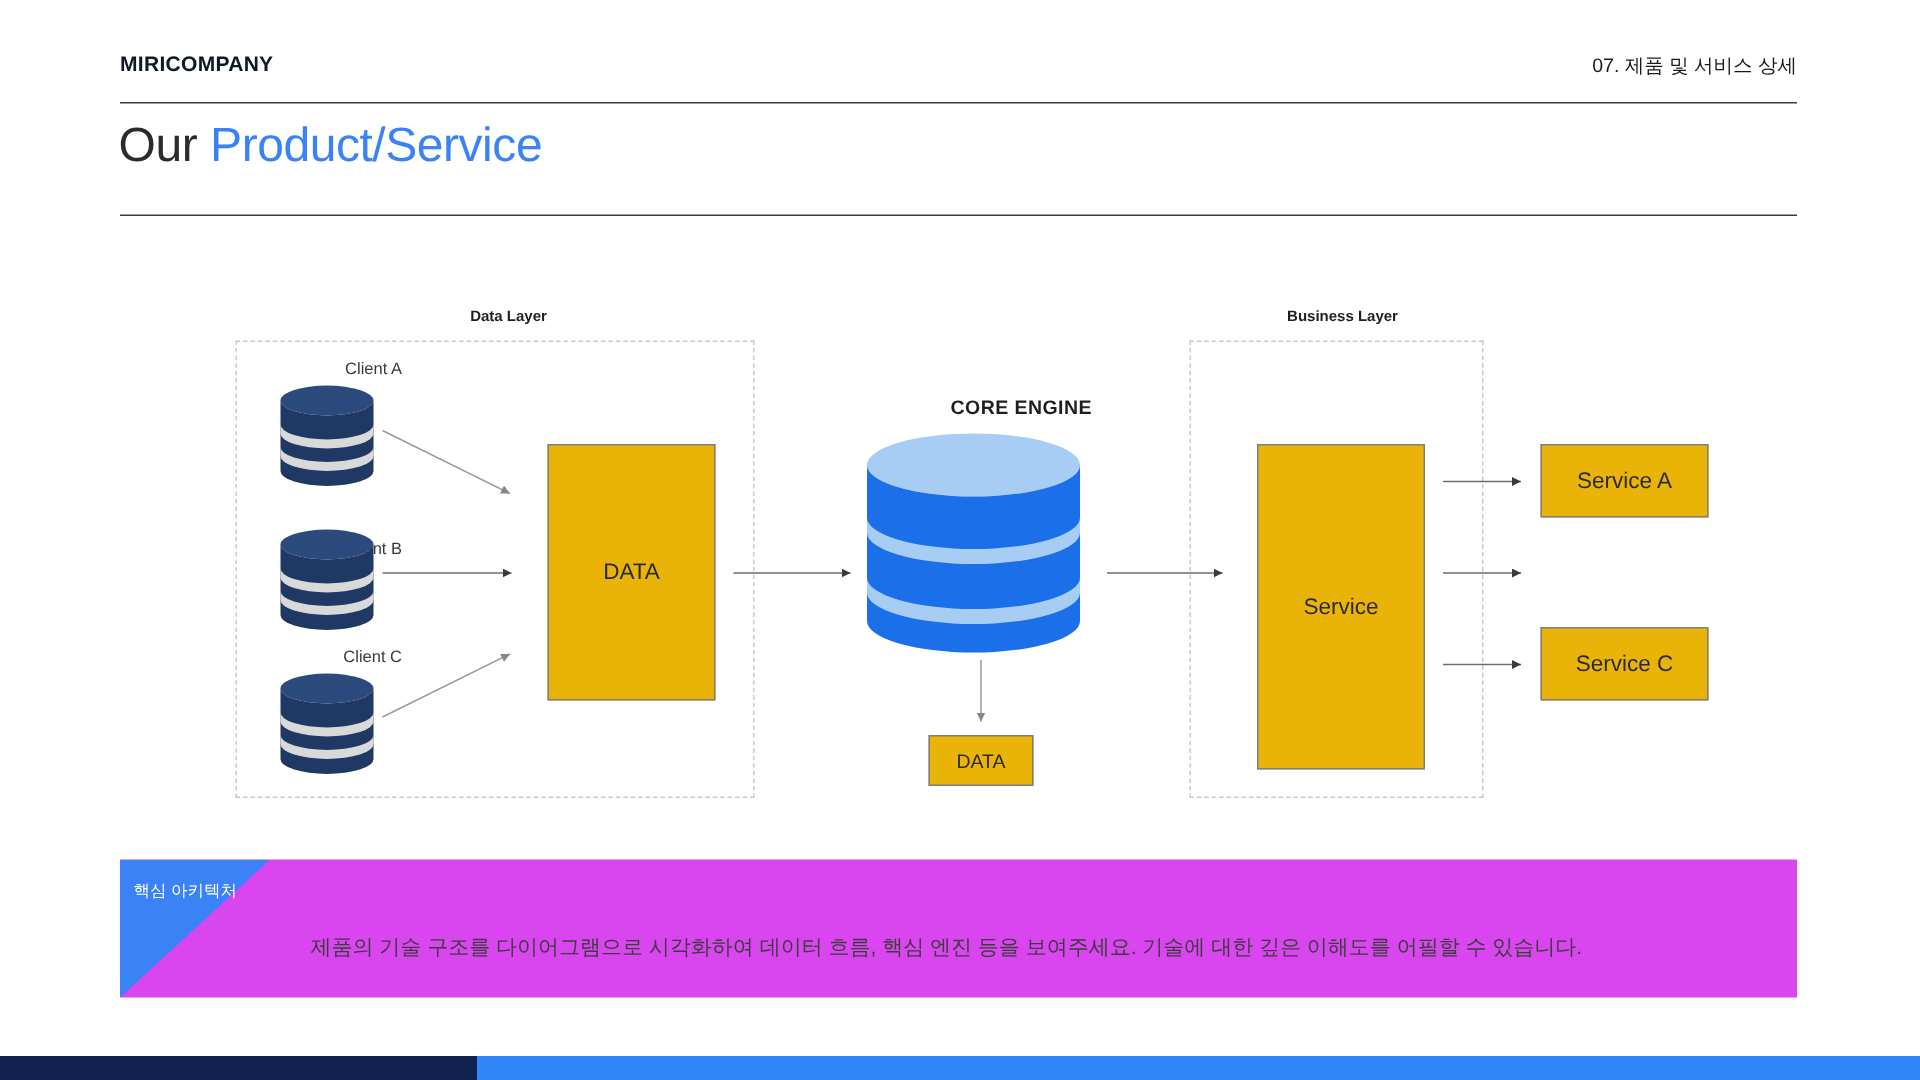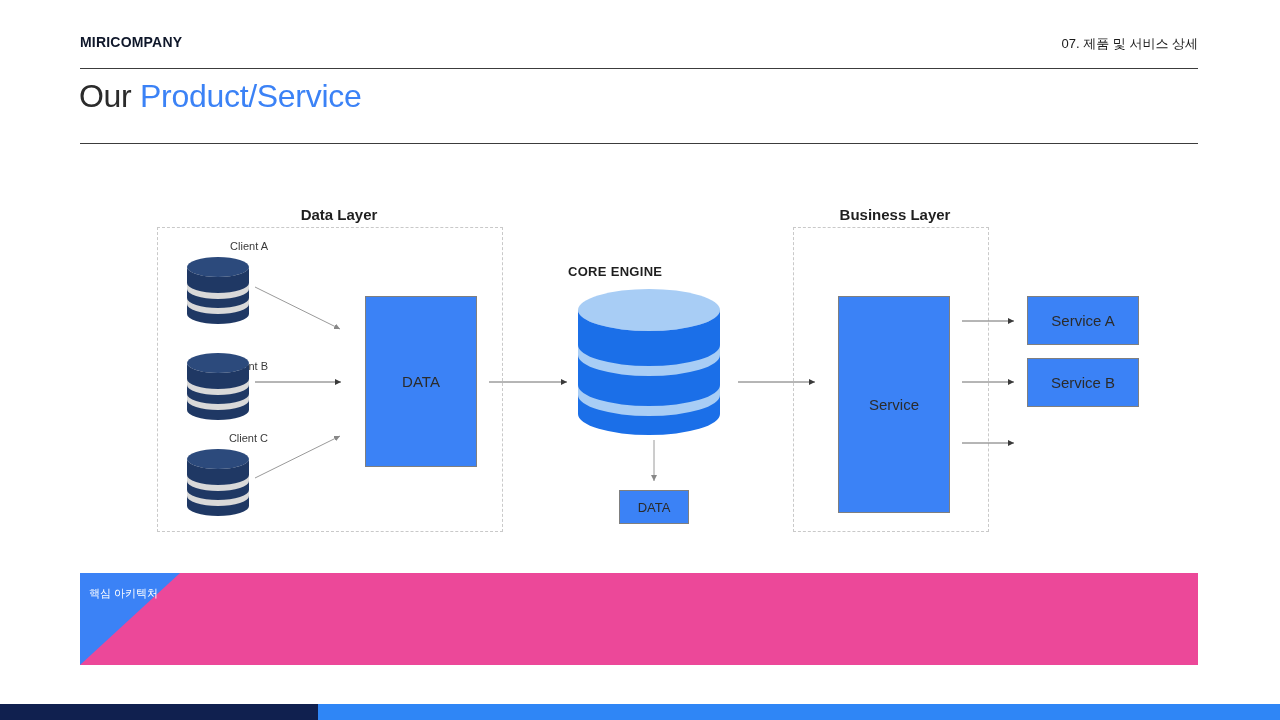--- a/index.html
+++ b/index.html
@@ -75,37 +75,37 @@
   #diagram {
     position: absolute;
     left: 0;
     top: 0;
     width: 1280px;
     height: 720px;
   }
 
   .layer-title {
     position: absolute;
-    font-size: 15px;
+    font-size: 10px;
     font-weight: bold;
     color: #1f1f1f;
     text-align: center;
     white-space: nowrap;
   }
 
   .layer-box {
     position: absolute;
     border: 1px dashed #c9c9c9;
     box-sizing: border-box;
   }
 
   
   .grey-box {
     position: absolute;
-    background: #3b82f6;
+    background: #eab308;
     border: 1px solid #7f7f7f;
     box-sizing: border-box;
     display: flex;
     align-items: center;
     justify-content: center;
     font-size: 15px;
     color: #2b2b2b;
   }
   .grey-box.small { font-size: 13px; }
 
@@ -114,21 +114,21 @@
     position: absolute;
   }
   .cylinder svg { display: block; }
 
   .core-label {
     position: absolute;
     font-size: 13px;
     font-weight: bold;
     letter-spacing: 0.3px;
     color: #1f1f1f;
-    text-align: left;
+    text-align: right;
     white-space: nowrap;
   }
   .client-label {
     position: absolute;
     font-size: 11px;
     color: #3a3a3a;
     text-align: right;
     white-space: nowrap;
   }
 
@@ -142,21 +142,21 @@
     pointer-events: none;
   }
 
   
   #caption {
     position: absolute;
     left: 80px;
     top: 573px;
     width: 1118px;
     height: 92px;
-    background: #ec4899;
+    background: #d946ef;
     overflow: hidden;
   }
   #caption-badge {
     position: absolute;
     left: 0;
     top: 0;
     width: 100px;
     height: 92px;
     background: #3b82f6;
     clip-path: polygon(0 0, 100% 0, 0 100%);
@@ -274,21 +274,21 @@
   </div>
 
   <div class="grey-box small" style="left:619px; top:490px; width:70px; height:34px;">DATA</div>
 
   <div class="layer-title" style="left:814px; top:206px; width:162px;">Business Layer</div>
   <div class="layer-box" style="left:793px; top:227px; width:196px; height:305px;"></div>
 
   <div class="grey-box" style="left:838px; top:296px; width:112px; height:217px;">Service</div>
 
   <div class="grey-box" style="left:1027px; top:296px; width:112px; height:49px;">Service A</div>
-  <div class="grey-box" style="left:1027px; top:358px; width:112px; height:49px;">Service B</div>
+  <div class="grey-box" style="left:1027px; top:418px; width:112px; height:49px;">Service C</div>
 
   <svg id="arrows" aria-hidden="true">
     <defs>
       <marker id="ah" markerWidth="8" markerHeight="8" refX="6" refY="3" orient="auto" markerUnits="strokeWidth">
         <path d="M0,0 L6,3 L0,6 Z" fill="#3a3a3a"></path>
       </marker>
       <marker id="ah-light" markerWidth="8" markerHeight="8" refX="6" refY="3" orient="auto" markerUnits="strokeWidth">
         <path d="M0,0 L6,3 L0,6 Z" fill="#888888"></path>
       </marker>
     </defs>
@@ -307,18 +307,19 @@
 
     <line x1="962" y1="321" x2="1014" y2="321" stroke="#6d6d6d" stroke-width="1" marker-end="url(#ah)"></line>
     <line x1="962" y1="382" x2="1014" y2="382" stroke="#6d6d6d" stroke-width="1" marker-end="url(#ah)"></line>
     <line x1="962" y1="443" x2="1014" y2="443" stroke="#6d6d6d" stroke-width="1" marker-end="url(#ah)"></line>
   </svg>
 </div>
 
 <div id="caption">
   <div id="caption-badge"></div>
   <div id="caption-badge-label">핵심 아키텍처</div>
+  <div id="caption-desc">제품의 기술 구조를 다이어그램으로 시각화하여 데이터 흐름, 핵심 엔진 등을 보여주세요. 기술에 대한 깊은 이해도를 어필할 수 있습니다.</div>
 </div>
 
 <div id="footer-bar">
   <div id="footer-dark"></div>
   <div id="footer-blue"></div>
 </div>
 
 </body></html>

